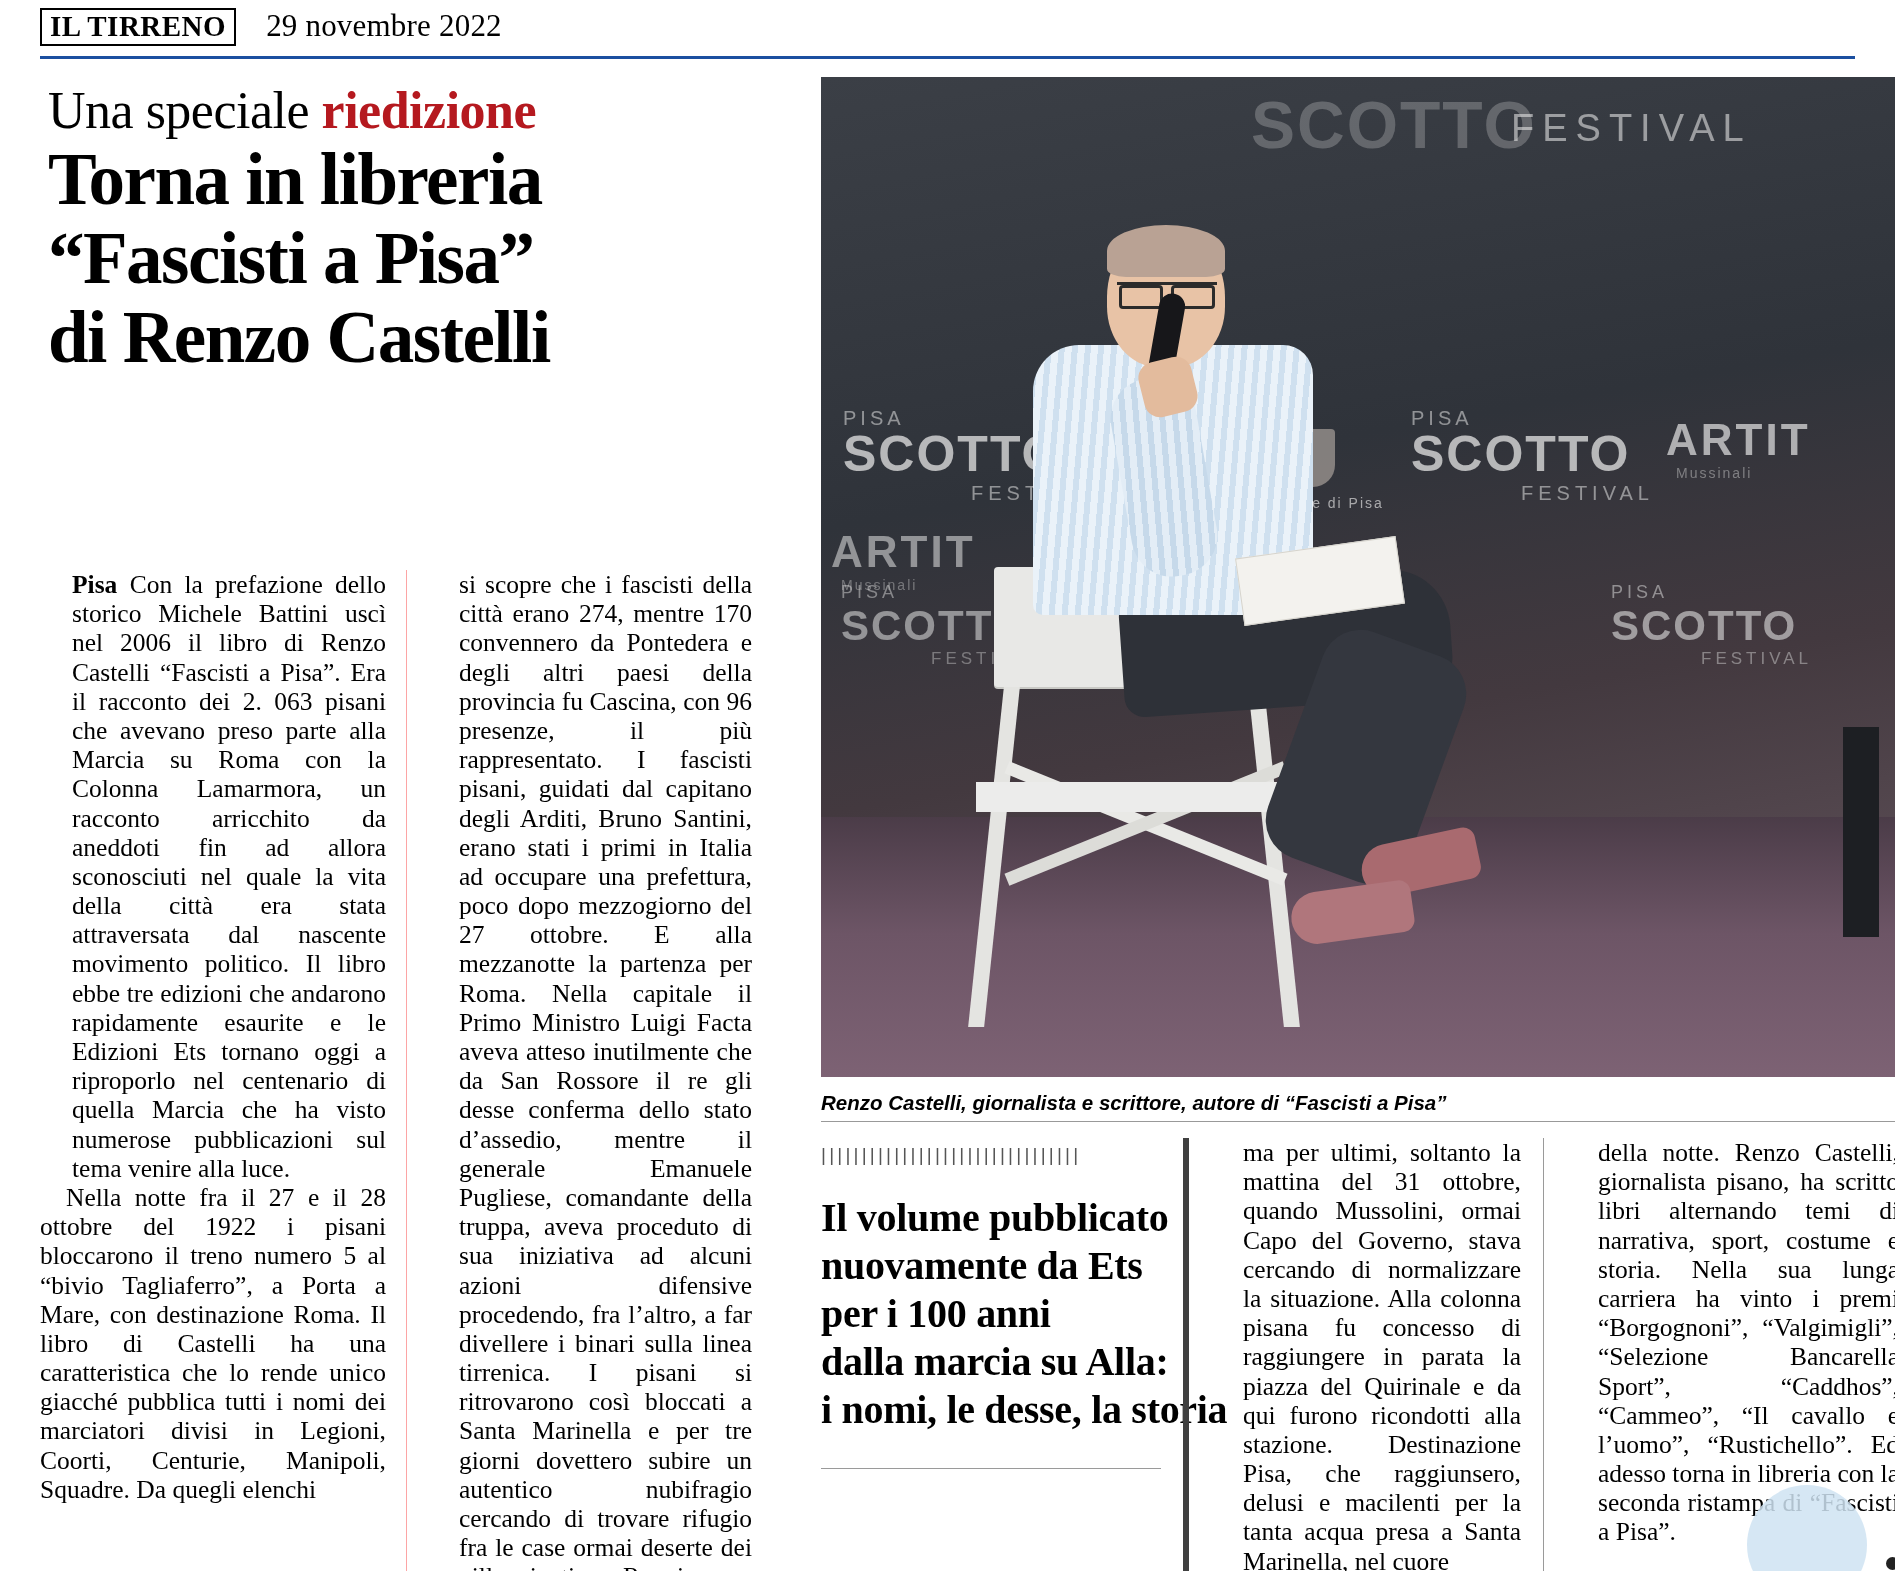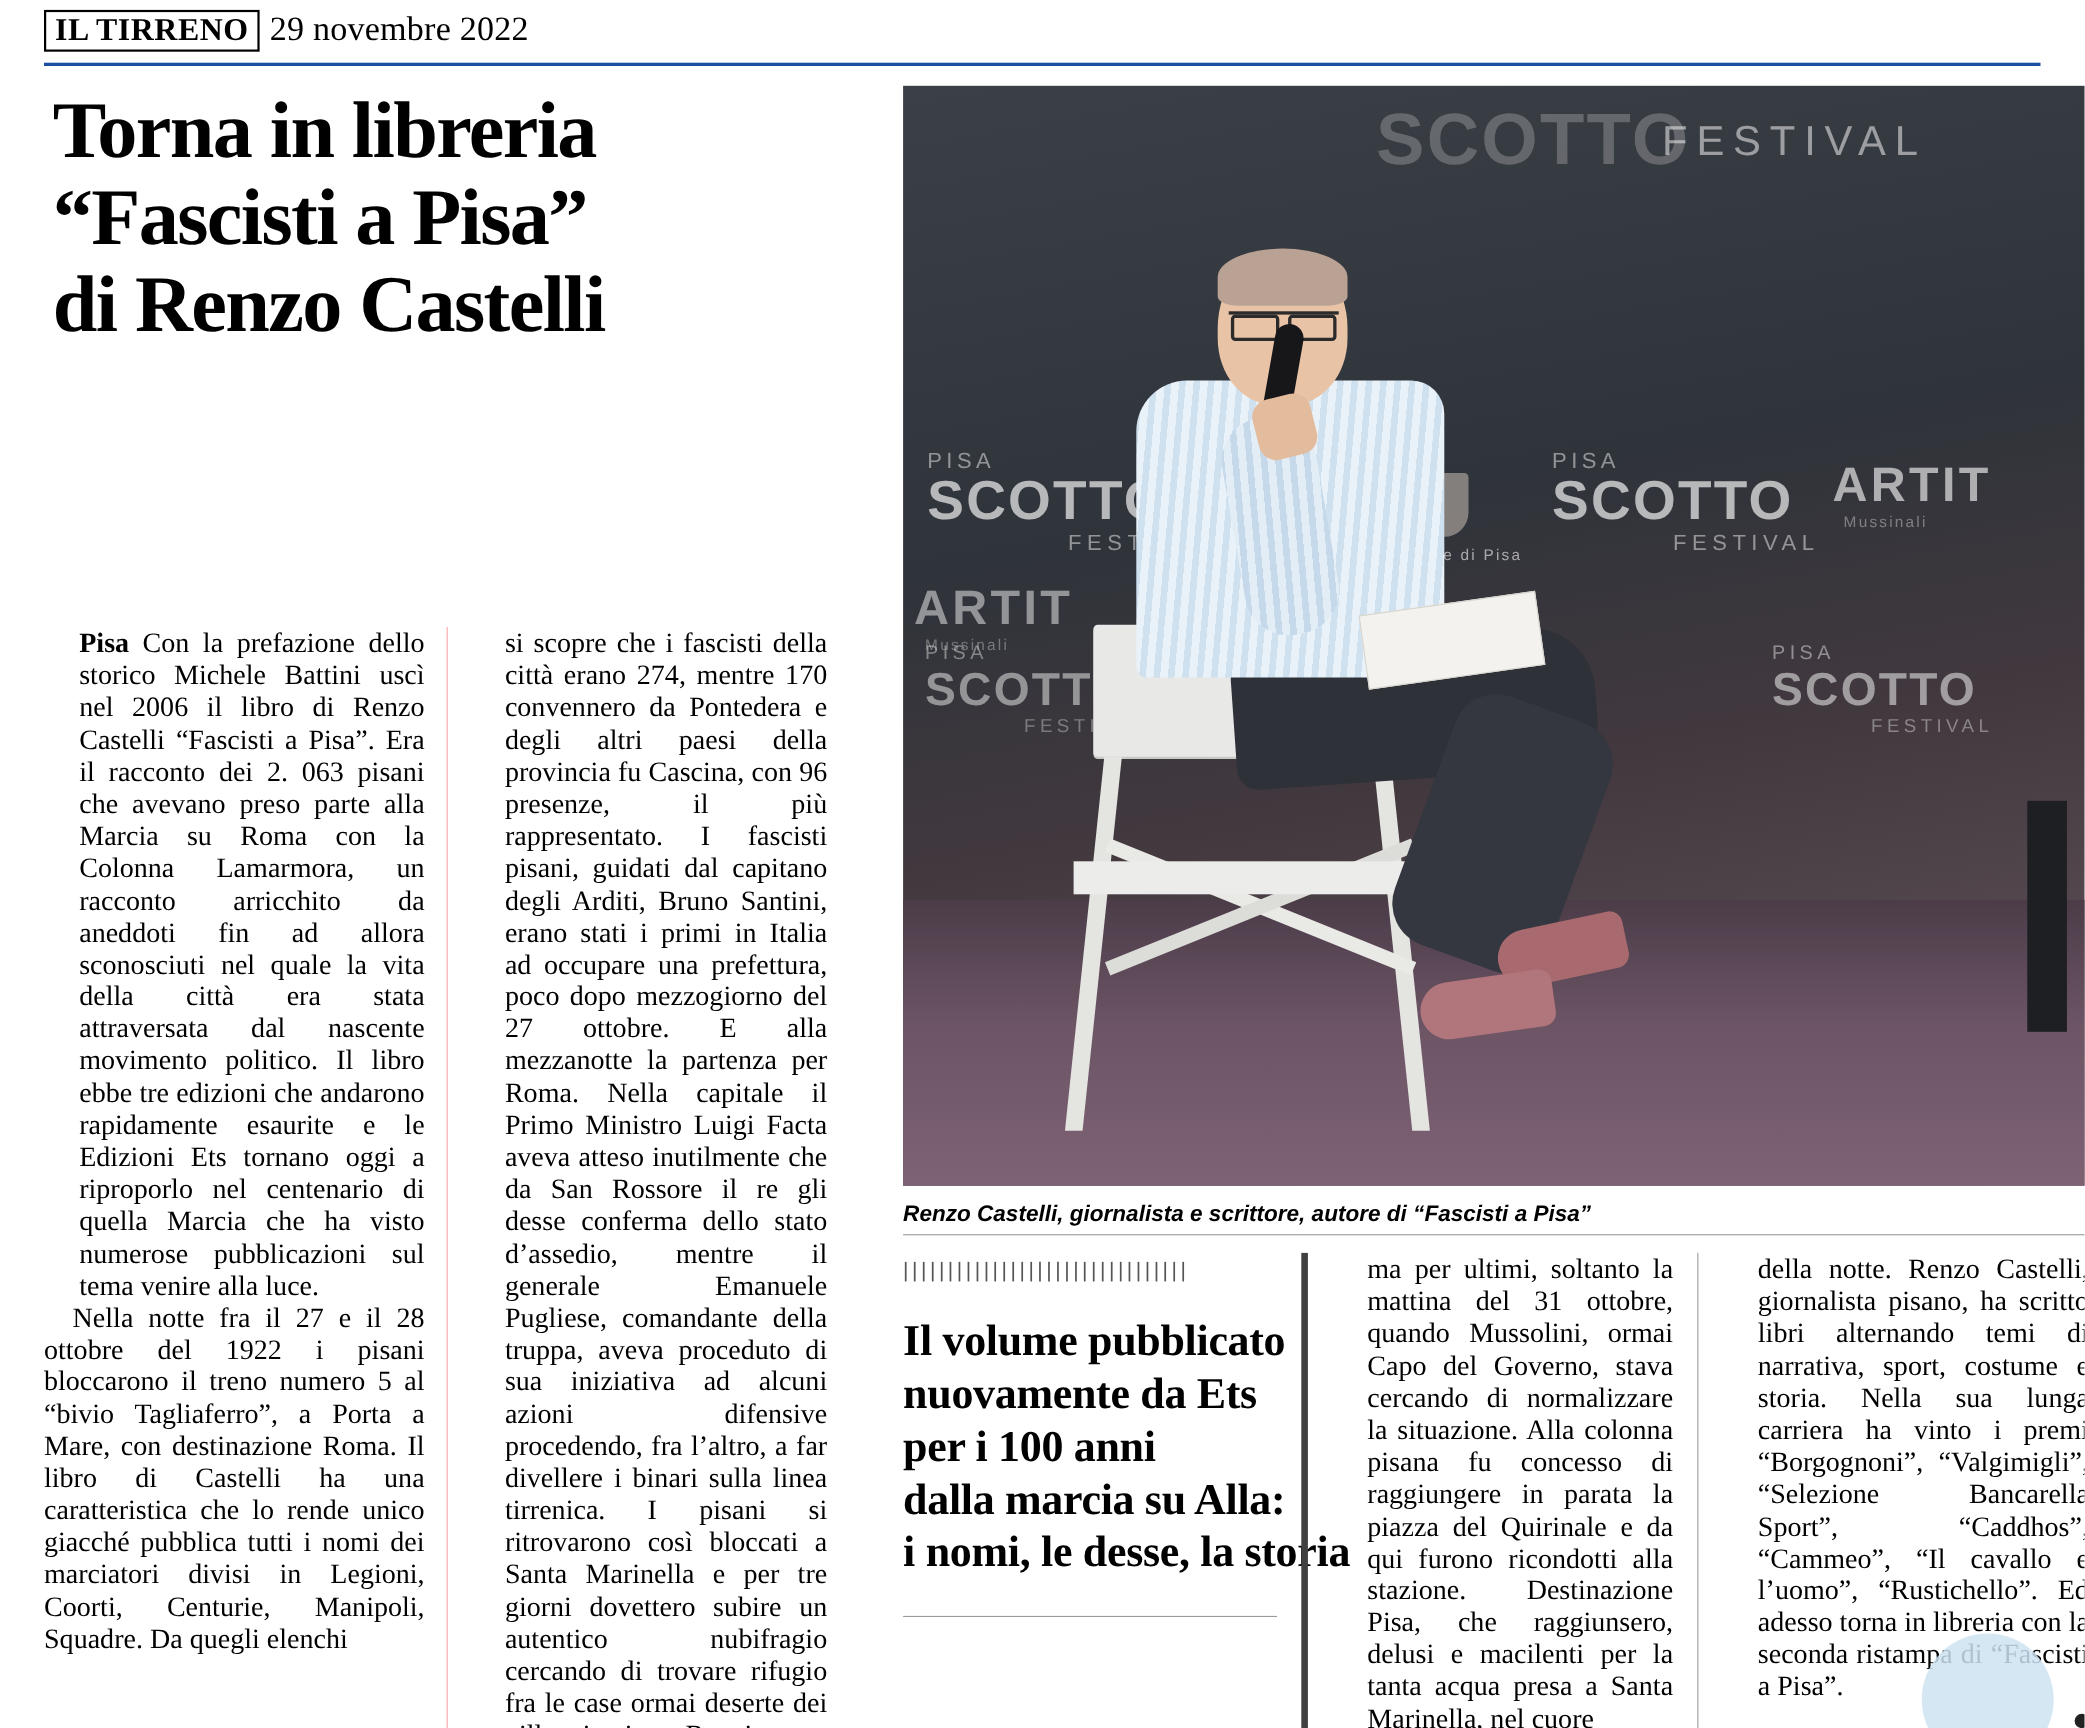--- a/index.html
+++ b/index.html
@@ -19,21 +19,21 @@
     width: 1895px;
     height: 1571px;
     box-sizing: border-box;
     padding: 0 40px;
   }
 
   
   .masthead {
     display: flex;
     align-items: baseline;
-    gap: 9px;
+    gap: 30px;
     padding-top: 8px;
     padding-bottom: 10px;
     text-align: center;
   }
   .masthead-logo {
     font-family: "Liberation Serif", serif;
     font-weight: bold;
     font-size: 29px;
     letter-spacing: 0.5px;
     border: 2px solid #000;
@@ -336,20 +336,23 @@
 
   <div class="masthead">
     <div class="masthead-logo">IL TIRRENO</div>
     <div class="masthead-date">29 novembre 2022</div>
   </div>
   <div class="rule-top"></div>
 
   <div class="top-block">
 
     <div class="headline-col">
+      <div class="kicker">
+        <span>Una speciale </span><span class="kicker-strong">riedizione</span>
+      </div>
       <h1 class="headline">
         <span class="hl-line hl1">Torna in libreria</span>
         <span class="hl-line hl2">“Fascisti a Pisa”</span>
         <span class="hl-line hl3">di Renzo Castelli</span>
       </h1>
     </div>
 
     <div class="photo-col">
       <div class="photo">
         <div class="bk-text bk-1">SCOTTO</div>

